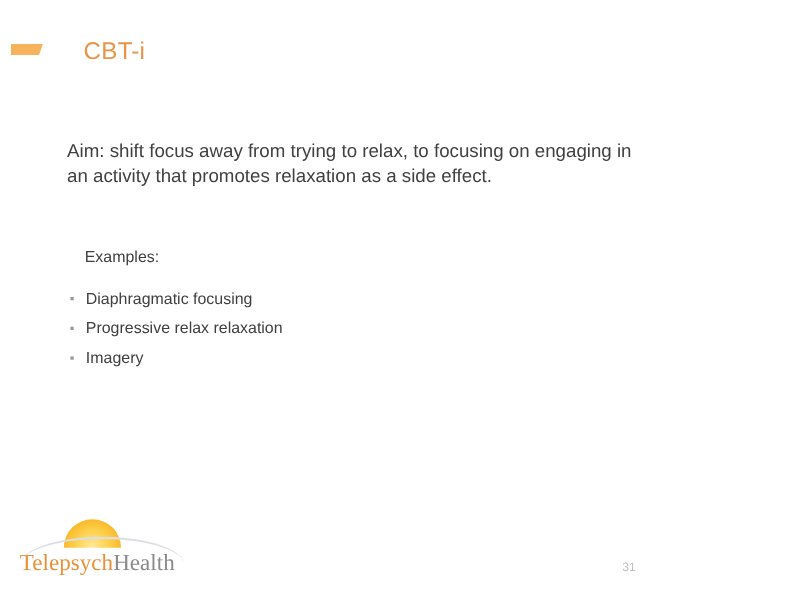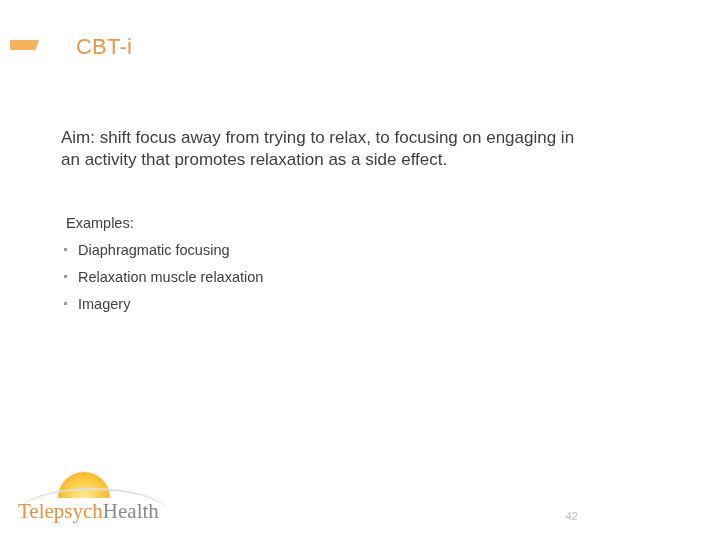--- a/index.html
+++ b/index.html
@@ -67,21 +67,21 @@
   .aim-paragraph {
     font-size: 17px;
     line-height: 22px;
     color: #404040;
     margin: 0;
   }
   .examples-heading {
     font-size: 14.5px;
     line-height: 22px;
     color: #404040;
-    margin: 5px;
+    margin: 16px;
     padding-top: 36px;
   }
   .bullet-list {
     list-style: none;
     margin: 0;
     padding: 0;
   }
   .bullet-item {
     position: relative;
     font-size: 14.5px;
@@ -174,33 +174,33 @@
 
     <p class="examples-heading">Examples:</p>
 
     <ul class="bullet-list">
       <li class="bullet-item">
         <span class="bullet-marker"></span>
         <span>Diaphragmatic focusing</span>
       </li>
       <li class="bullet-item">
         <span class="bullet-marker"></span>
-        <span>Relaxation muscle relaxation</span>
+        <span>Progressive relax relaxation</span>
       </li>
       <li class="bullet-item">
         <span class="bullet-marker"></span>
         <span>Imagery</span>
       </li>
     </ul>
 
   </div>
 
   <div id="logo">
     <div id="logo-sun"></div>
     <div id="logo-arc"></div>
     <div id="logo-wordmark">
       <span class="wm-telepsych">Telepsych</span><span class="wm-health">Health</span>
     </div>
   </div>
 
-  <div id="page-number">42</div>
+  <div id="page-number">31</div>
 
 </div>
 
 </body></html>

